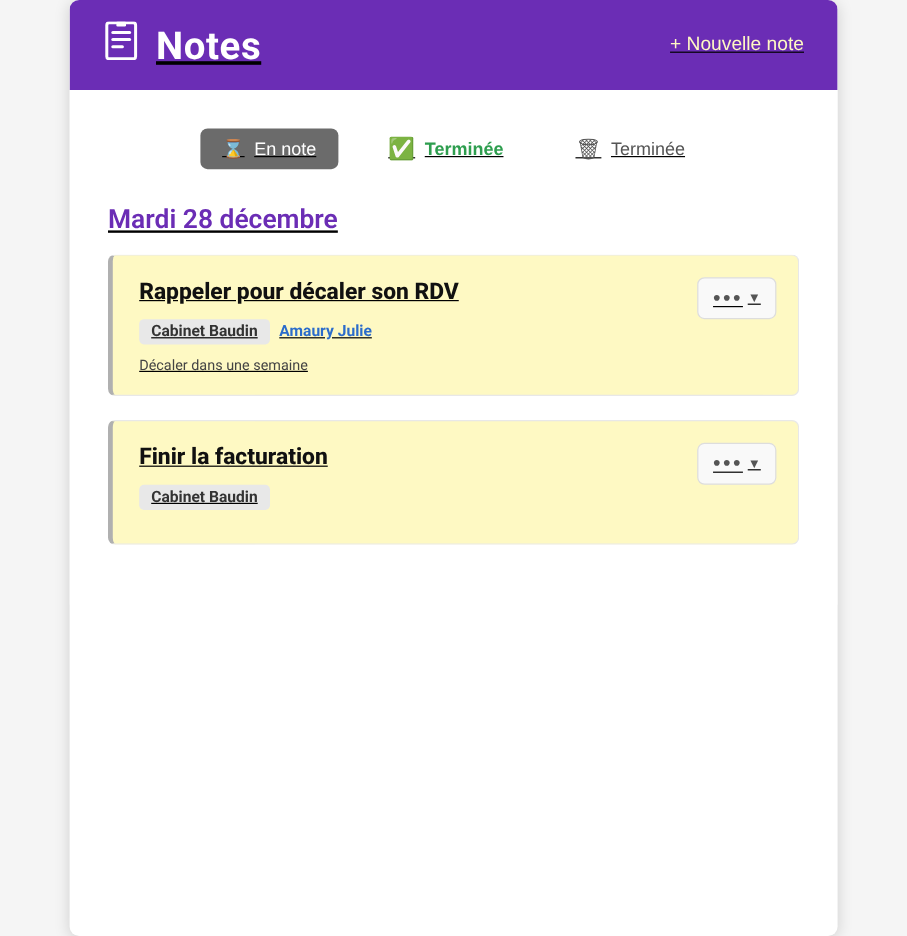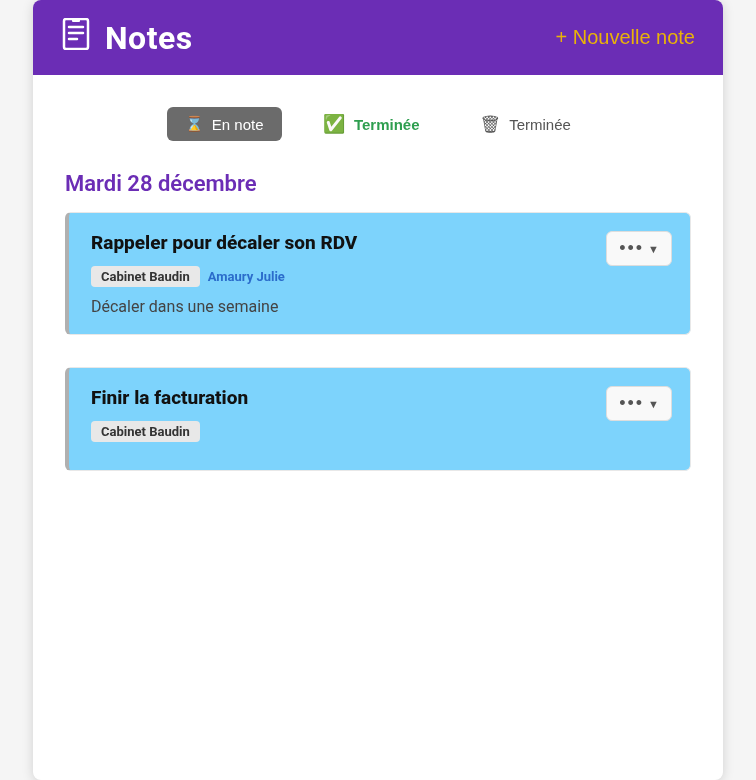--- a/index.html
+++ b/index.html
@@ -5,26 +5,27 @@
     * { box-sizing: border-box; margin: 0; padding: 0; }
     body {
       font-family: -apple-system, BlinkMacSystemFont, 'Segoe UI', Roboto, sans-serif;
       background: #f5f5f5;
       display: flex;
       justify-content: center;
       align-items: center;
       min-height: 100vh;
     }
     .app-container {
-      width: 690px;
+      width: 640px;
       min-height: 780px;
       background: #fff;
       border-radius: 8px;
       overflow: hidden;
       box-shadow: 0 2px 12px rgba(0,0,0,0.15);
+      text-decoration: underline;
     }
     .header {
       background: #6b2db5;
       padding: 18px 28px;
       display: flex;
       align-items: center;
       justify-content: space-between;
     }
     .header-left {
       display: flex;
@@ -35,22 +36,22 @@
       color: #fff;
       font-size: 28px;
     }
     .header-title {
       color: #fff;
       font-size: 32px;
       font-weight: 700;
       letter-spacing: 0.5px;
     }
     .header-new-btn {
-      color: #eab308;
-      font-size: 20px;
+      color: #fef9c3;
+      font-size: 16px;
       font-weight: 500;
       cursor: pointer;
       display: flex;
       align-items: center;
       gap: 4px;
       background: none;
       border: none;
     }
     .main-content {
       padding: 30px 32px;
@@ -93,21 +94,21 @@
       font-weight: 600;
       margin-bottom: 16px;
     }
     .note-card {
       border: 1px solid #e8e8e8;
       border-left: 4px solid #b0b0b0;
       border-radius: 6px;
       padding: 18px 18px 18px 22px;
       margin-bottom: 18px;
       position: relative;
-      background: #7dd3fc;
+      background: #fef9c3;
     }
     .note-card-header {
       display: flex;
       align-items: flex-start;
       justify-content: space-between;
     }
     .note-title {
       font-size: 19px;
       font-weight: 800;
       color: #111;
@@ -142,26 +143,26 @@
       font-size: 13px;
       font-weight: 700;
     }
     .tag.blue {
       background: none;
       color: #2b6ccb;
       font-weight: 700;
       padding-left: 0;
     }
     .note-body {
-      font-size: 16px;
+      font-size: 12px;
       color: #444;
       margin-top: 4px;
     }
     .section {
-      margin-bottom: 32px;
+      margin-bottom: 20px;
     }
     .dots-icon {
       font-size: 18px;
       letter-spacing: 2px;
       color: #555;
     }
     .chevron-down {
       font-size: 11px;
       color: #555;
     }

